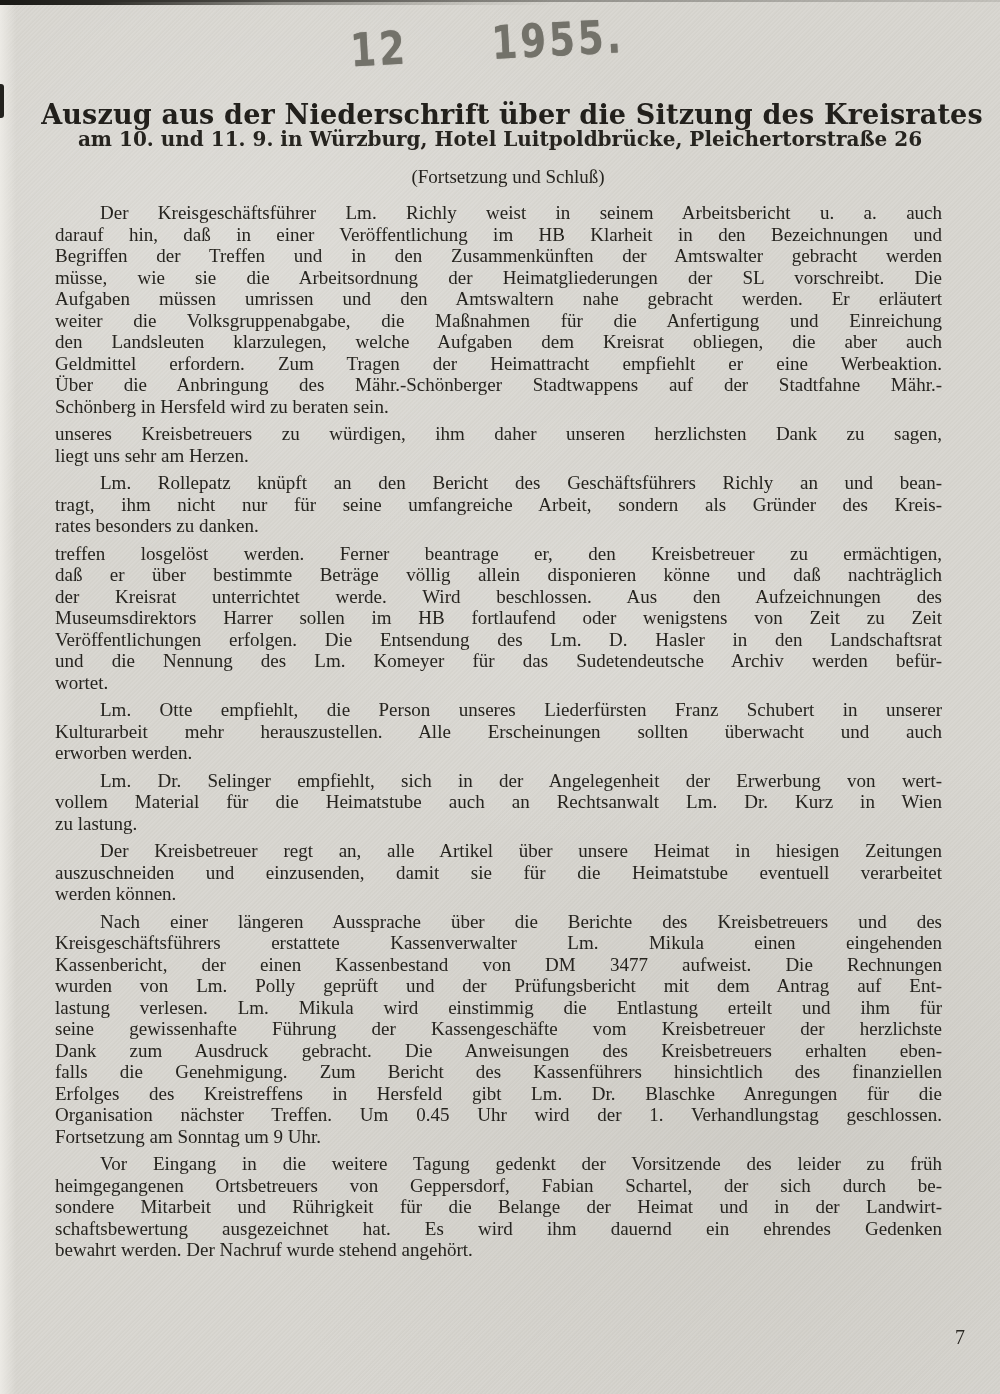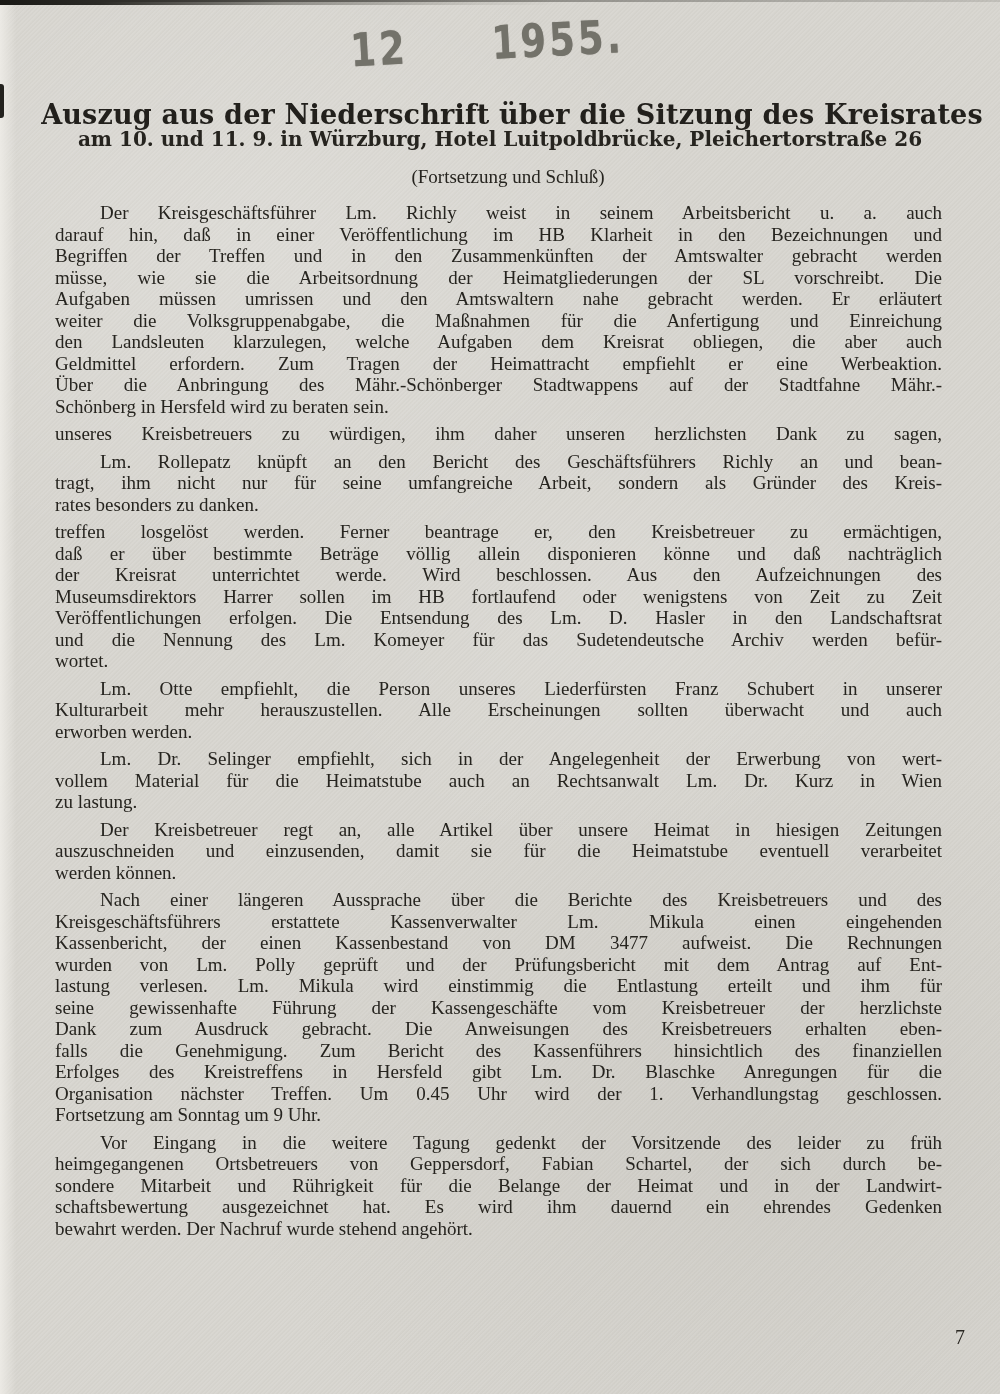--- a/index.html
+++ b/index.html
@@ -115,20 +115,21 @@
         <div class="line">müsse, wie sie die Arbeitsordnung der Heimatgliederungen der SL vorschreibt. Die</div>
         <div class="line">Aufgaben müssen umrissen und den Amtswaltern nahe gebracht werden. Er erläutert</div>
         <div class="line">weiter die Volksgruppenabgabe, die Maßnahmen für die Anfertigung und Einreichung</div>
         <div class="line">den Landsleuten klarzulegen, welche Aufgaben dem Kreisrat obliegen, die aber auch</div>
         <div class="line">Geldmittel erfordern. Zum Tragen der Heimattracht empfiehlt er eine Werbeaktion.</div>
         <div class="line">Über die Anbringung des Mähr.-Schönberger Stadtwappens auf der Stadtfahne Mähr.-</div>
         <div class="line last">Schönberg in Hersfeld wird zu beraten sein.</div>
       </div>
       <div class="paragraph">
         <div class="line">unseres Kreisbetreuers zu würdigen, ihm daher unseren herzlichsten Dank zu sagen,</div>
+        <div class="line last">liegt uns sehr am Herzen.</div>
       </div>
       <div class="paragraph">
         <div class="line first">Lm. Rollepatz knüpft an den Bericht des Geschäftsführers Richly an und bean-</div>
         <div class="line">tragt, ihm nicht nur für seine umfangreiche Arbeit, sondern als Gründer des Kreis-</div>
         <div class="line last">rates besonders zu danken.</div>
       </div>
       <div class="paragraph">
         <div class="line">treffen losgelöst werden. Ferner beantrage er, den Kreisbetreuer zu ermächtigen,</div>
         <div class="line">daß er über bestimmte Beträge völlig allein disponieren könne und daß nachträglich</div>
         <div class="line">der Kreisrat unterrichtet werde. Wird beschlossen. Aus den Aufzeichnungen des</div>

